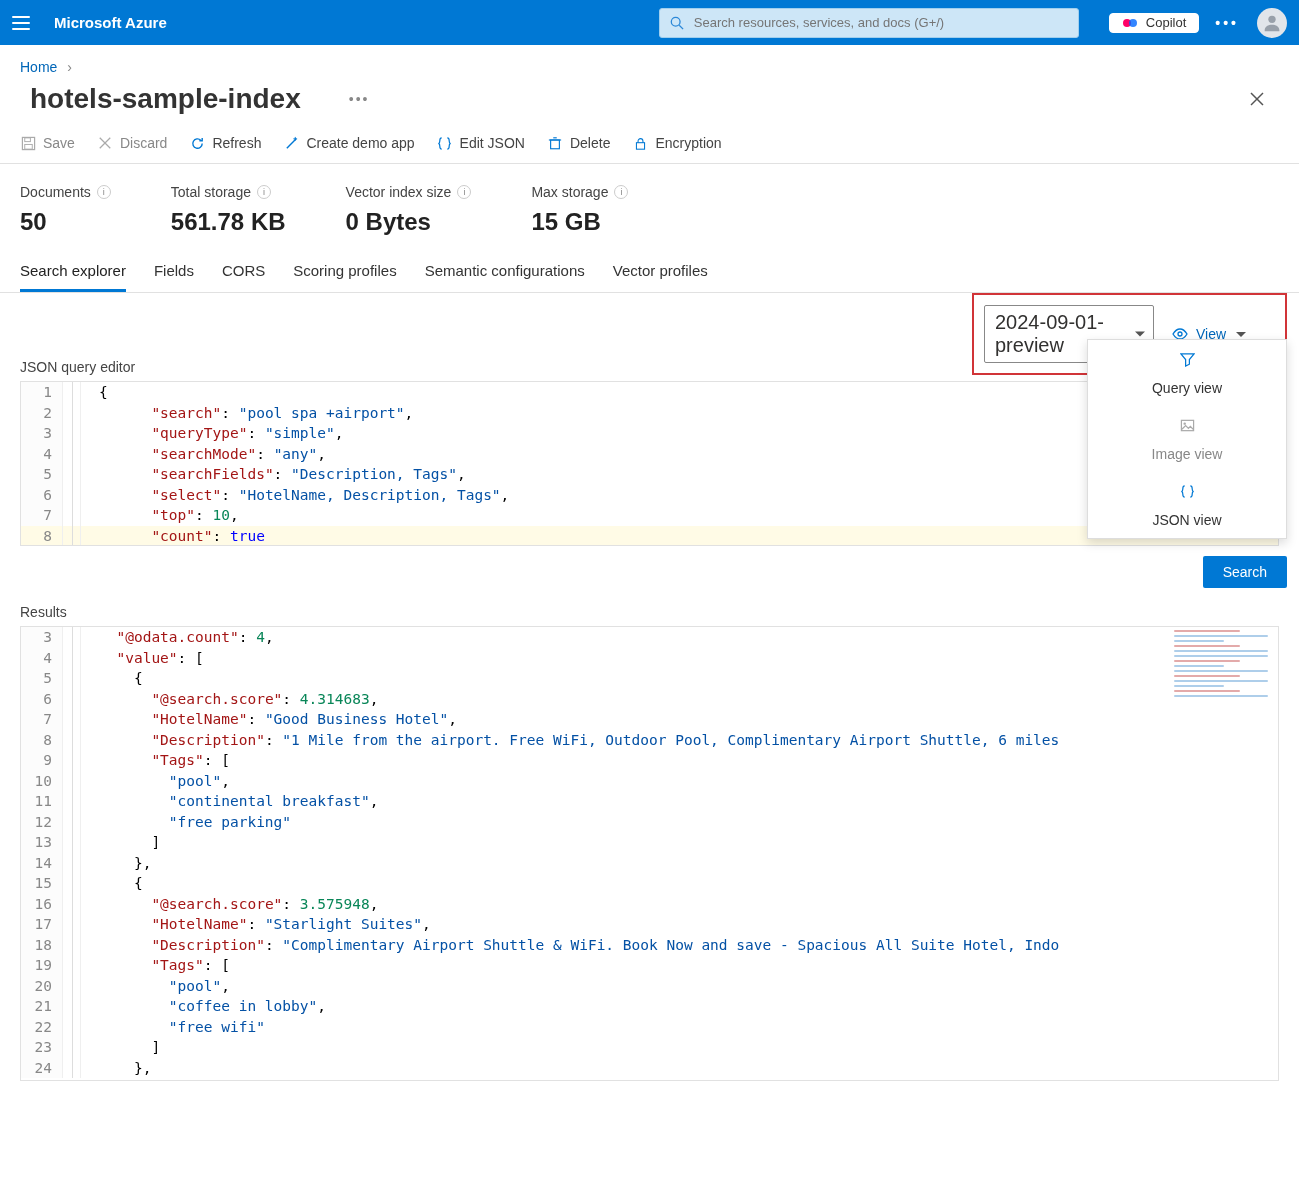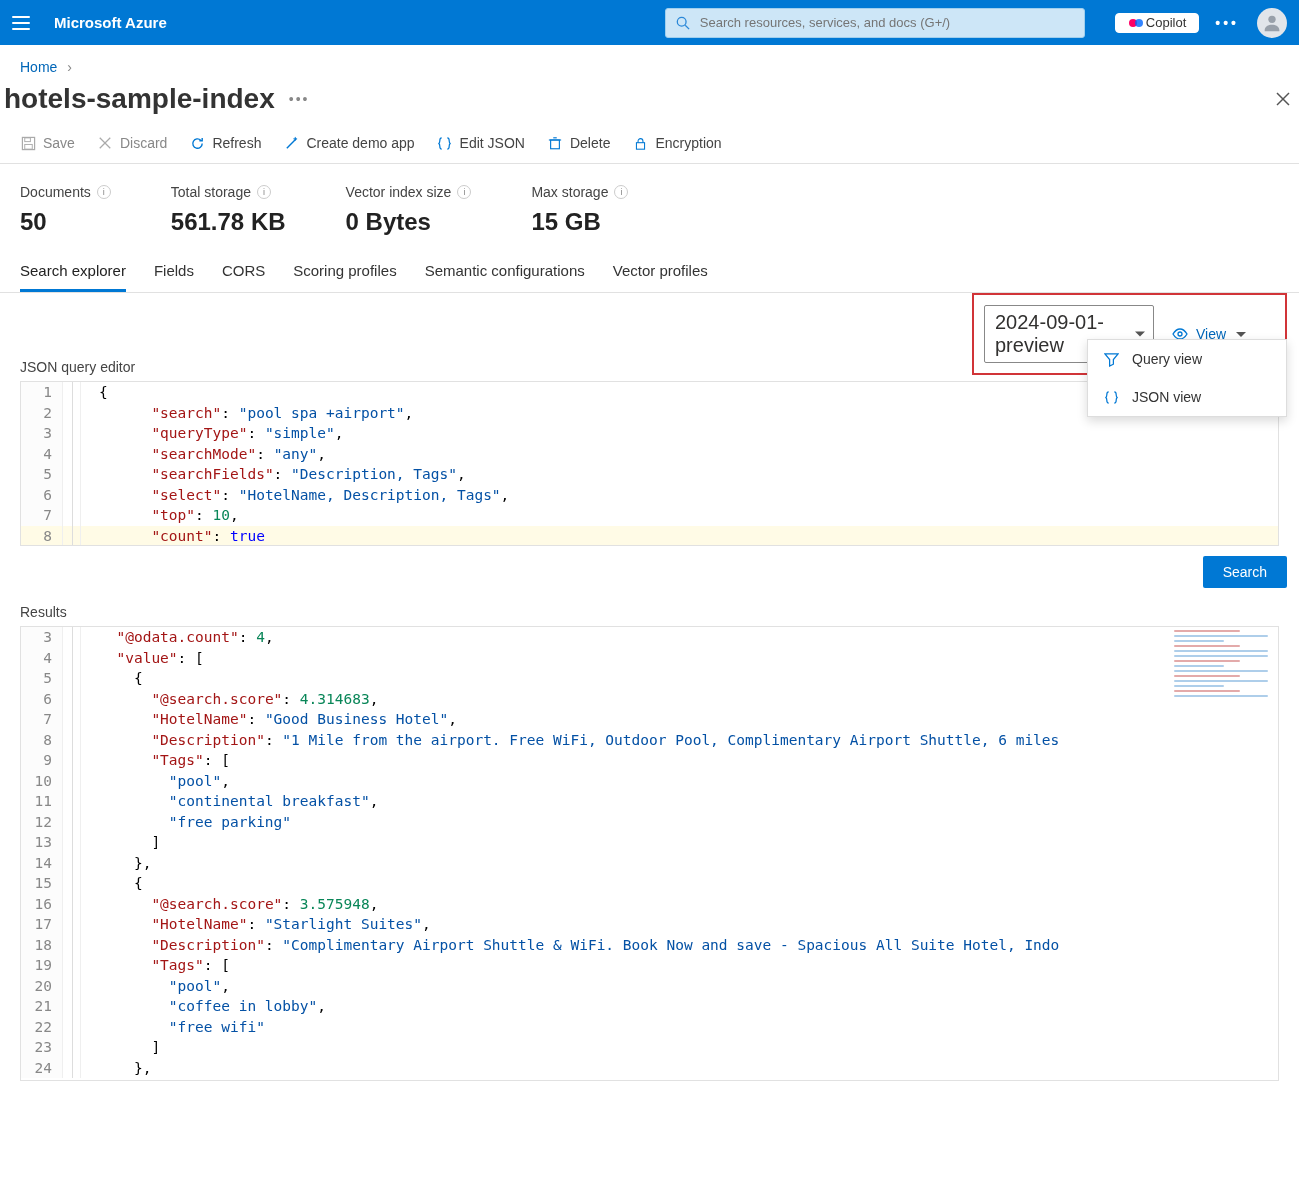--- a/index.html
+++ b/index.html
@@ -21,31 +21,31 @@
   *{box-sizing:border-box;}
   body{margin:0;font-family:"Segoe UI",Arial,sans-serif;font-size:14px;color:#323130;background:#fff;width:1299px;}
   
   .topbar{background:var(--top-blue);height:45px;display:flex;align-items:center;color:#fff;padding:8px 12px;gap:16px;}
   .hamburger{width:18px;height:14px;display:flex;flex-direction:column;justify-content:space-between;cursor:pointer;}
   .hamburger span{height:2px;background:#fff;border-radius:1px;}
   .brand{font-size:15px;font-weight:600;margin-left:8px;}
   .top-search{display:flex;align-items:center;background:#cde6f7;border:1px solid #a0cfee;border-radius:3px;height:30px;padding:0 10px;color:#444;gap:8px;width:420px;margin-left:48px;}
   .top-search .sicon{color:#2b88d8;}
   .top-search input{border:none;background:transparent;flex:1;font-size:13px;outline:none;color:#333;}
-  .copilot-btn{background:#fff;border:1px solid #fff;border-radius:4px;height:20px;padding:0 12px;display:flex;align-items:center;gap:2px;color:#333;font-size:13px;margin-left:14px;cursor:pointer;}
+  .copilot-btn{background:#fff;border:1px solid #fff;border-radius:4px;height:20px;padding:0 12px;display:flex;align-items:center;gap:8px;color:#333;font-size:13px;margin-left:14px;cursor:pointer;}
   .top-right{margin-left:auto;display:flex;align-items:center;gap:18px;}
   .dots{letter-spacing:3px;cursor:pointer;color:#fff;font-weight:bold;}
   .avatar{width:30px;height:30px;border-radius:50%;background:#e1e5ea;display:flex;align-items:center;justify-content:center;}
   .avatar svg{fill:#98a0aa;}
   
   .crumb{padding:14px 20px 4px;font-size:14px;}
   .crumb a{color:var(--link-blue);text-decoration:none;}
   .crumb .chev{color:#888;margin-left:6px;}
   
-  .title-row{display:flex;align-items:center;padding:4px 4px 10px;}
+  .title-row{display:flex;align-items:center;padding:4px 30px 10px;gap:34px;}
   .title-row h1{font-size:28px;font-weight:600;margin:0;color:#333;}
   .title-more{color:#888;margin-left:14px;letter-spacing:2px;cursor:pointer;}
   .title-x{margin-left:auto;color:#555;cursor:pointer;padding:4px;}
   
   .toolbar{display:flex;align-items:flex-start;gap:22px;padding:10px 20px 12px;border-bottom:1px solid var(--light-border);color:#444;}
   .titem{display:flex;align-items:center;gap:7px;cursor:pointer;font-size:14px;}
   .titem.gray{color:#888;}
   .ticon{display:inline-flex;align-items:center;justify-content:center;width:16px;height:16px;}
   
   .stats{display:flex;gap:60px;padding:20px 20px 6px;}
@@ -58,21 +58,21 @@
   .tab.active{border-bottom:3px solid var(--tab-underline);color:#222;font-weight:500;}
   
   .view-bar{position:relative;height:60px;}
   .redbox{position:absolute;right:12px;top:0;width:315px;border:2px solid var(--red-box);padding:10px 10px;display:flex;align-items:center;gap:18px;justify-content:flex-start;}
   .api-select{border:1px solid #888;border-radius:2px;padding:5px 28px 5px 10px;font-size:20px;position:relative;background:#fff;width:170px;cursor:pointer;}
   .api-select::after{content:"";position:absolute;right:8px;top:50%;width:0;height:0;border-left:5px solid transparent;border-right:5px solid transparent;border-top:5px solid #555;transform:translateY(-50%);}
   .view-btn{display:flex;align-items:center;gap:8px;color:var(--link-blue);cursor:pointer;font-size:14px;}
   .view-chev{width:0;height:0;border-left:5px solid transparent;border-right:5px solid transparent;border-top:5px solid #555;margin-left:2px;}
   
   .view-menu{position:absolute;right:12px;top:46px;width:200px;background:#fff;border:1px solid #ddd;box-shadow:0 4px 10px rgba(0,0,0,.15);z-index:5;}
-  .vmitem{display:flex;align-items:center;gap:12px;padding:10px 14px;font-size:14px;cursor:pointer;color:#333;}
+  .vmitem{display:flex;align-items:center;gap:12px;padding:10px 14px;font-size:14px;cursor:pointer;color:#333;flex-direction:column;}
   .vmitem.gray{color:#888;}
   .vmicon{width:18px;height:18px;display:inline-flex;align-items:center;justify-content:center;color:var(--link-blue);}
   .vmitem.gray .vmicon{color:#aaa;}
   
   .sec-label{padding:6px 20px;font-size:14px;color:#444;}
   .editor{margin:0 20px;border:1px solid var(--light-border);font-family:Consolas,Menlo,monospace;font-size:14.5px;position:relative;background:#fff;}
   .erow{display:flex;min-height:20.5px;line-height:20.5px;white-space:pre;}
   .gut{width:42px;text-align:right;color:#888;padding-right:10px;background:#fcfcfc;border-right:1px solid #efefef;user-select:none;flex:none;}
   .fold{width:18px;border-right:1px solid #efefef;flex:none;position:relative;}
   .fbar{position:absolute;left:9px;top:0;bottom:0;width:1px;background:#ddd;}
@@ -278,20 +278,30 @@
 
   <div class="view-menu">
     <div class="vmitem">
       <span class="vmicon">
           <svg width="15" height="15" viewBox="0 0 16 16">
             <path d="M1 2h14l-5 6v5l-4 2v-7z" fill="none" stroke="#0078d4" stroke-width="1.3"></path>
           </svg>
         </span>
       <span>Query view</span>
     </div>
+    <div class="vmitem gray">
+      <span class="vmicon">
+          <svg width="15" height="15" viewBox="0 0 16 16">
+            <rect x="1.5" y="2.5" width="13" height="11" fill="none" stroke="#aaa" stroke-width="1.3"></rect>
+            <circle cx="5" cy="6" r="1.3" fill="#aaa"></circle>
+            <path d="M2 12l4-4 3 3 2-2 3 3" fill="none" stroke="#aaa" stroke-width="1.3"></path>
+          </svg>
+        </span>
+      <span>Image view</span>
+    </div>
     <div class="vmitem">
       <span class="vmicon">
           <svg width="15" height="15" viewBox="0 0 16 16">
             <path d="M5 2c-2 0-2 2-2 3s0 2-1 3c1 1 1 2 1 3s0 3 2 3" fill="none" stroke="#0078d4" stroke-width="1.3"></path>
             <path d="M11 2c2 0 2 2 2 3s0 2 1 3c-1 1-1 2-1 3s0 3-2 3" fill="none" stroke="#0078d4" stroke-width="1.3"></path>
           </svg>
         </span>
       <span>JSON view</span>
     </div>
   </div>

